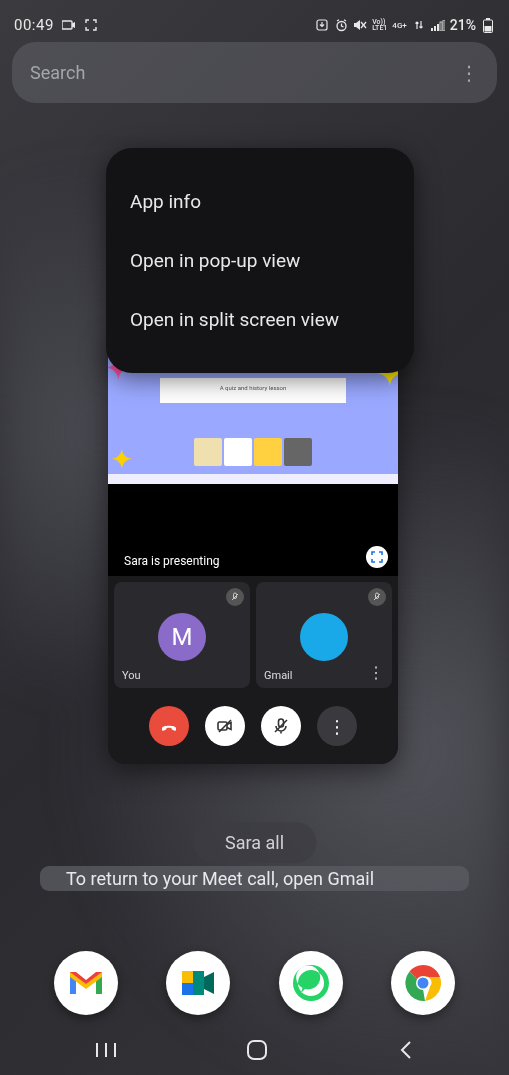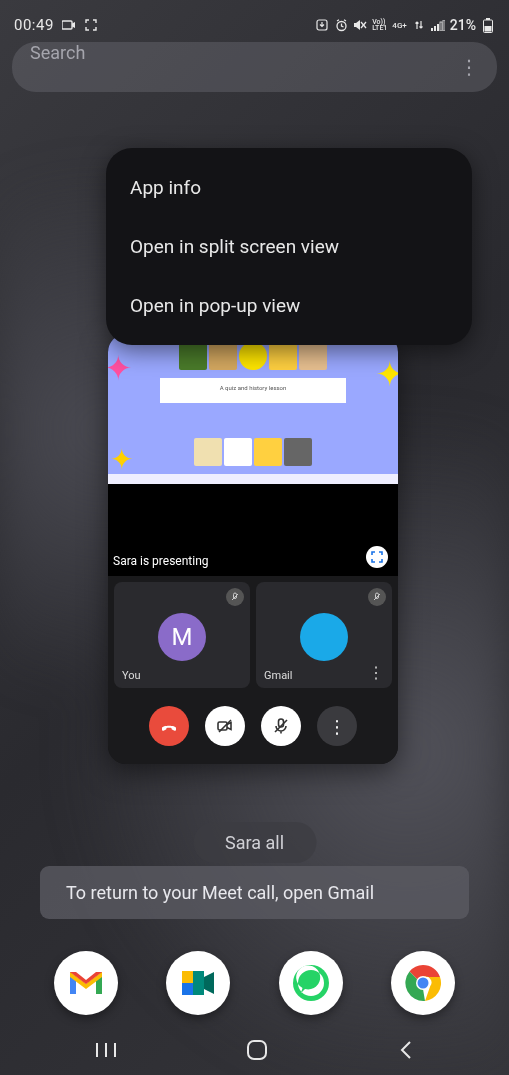--- a/index.html
+++ b/index.html
@@ -36,43 +36,43 @@
     .status-time { font-size: 15px; font-weight: 400; letter-spacing: 0.5px;}
     .st-icon { width: 14px; height: 14px; display: inline-flex; align-items: center; justify-content: center; }
     
     .search-wrap {
       position: relative;
       margin: 10px 12px 0;
     }
     .search-bar {
       background: rgba(120,120,130,0.35);
       border-radius: 24px;
-      height: 50px;
+      height: 61px;
       display: flex;
-      align-items: flex-start;
+      align-items: center;
       padding: 0 18px;
     }
     .search-placeholder { color: #a5a5ad; font-size: 18px; }
     .search-menu {
       position: absolute;
       right: 18px;
       top: 50%;
       transform: translateY(-50%);
       color: #a5a5ad;
       font-size: 20px;
     }
     
     .ctx-menu {
       position: absolute;
       top: 148px;
       left: 106px;
-      width: 366px;
+      width: 308px;
       background: #131316;
       border-radius: 26px;
-      padding: 10px 0;
+      padding: 24px 0;
       z-index: 30;
       box-shadow: 0 6px 24px rgba(0,0,0,0.5);
     }
     .ctx-item {
       padding: 18px 24px;
       font-size: 19px;
       color: #e8e8e8;
     }
     
     .app-card {
@@ -114,21 +114,21 @@
     .star { position:absolute; color:#ff50a0; font-size:34px; }
     .star1{ top:14px; left:-4px;} .star2{ top:20px; right:-6px; color:#ffe600;} .star3{ bottom:8px; left:2px; color:#ffd000; font-size:28px;}
     .slide-toolbar { height:10px; background:#eef; margin:0; }
     .present-bottom {
       flex:1;
       background:#000;
       position:relative;
     }
     .presenting-label {
       position:absolute;
-      bottom:8px; left:5px;
+      bottom:8px; left:16px;
       font-size:12px;
       color:#fff;
     }
     .expand-btn {
       position:absolute;
       bottom:8px; right:10px;
       width:22px; height:22px;
       background:#fff;
       border-radius:50%;
       display:flex; align-items:center; justify-content:center;
@@ -201,21 +201,21 @@
       font-size:18px;
       color:#d0d0d5;
     }
     
     .toast {
       position:absolute;
       top:866px;
       left:40px; right:40px;
       background:rgba(90,90,98,0.8);
       border-radius:9px;
-      padding:14px 26px;
+      padding:0 26px;
       font-size:18px;
       color:#e8e8ed;
       line-height:1.4;
     }
     
     .dock {
       position:absolute;
       bottom:60px;
       left:0; right:0;
       display:flex;
@@ -310,22 +310,22 @@
 
 <div class="search-wrap">
   <div class="search-bar">
     <span class="search-placeholder">Search</span>
   </div>
   <span class="search-menu">⋮</span>
 </div>
 
 <div class="ctx-menu">
   <div class="ctx-item">App info</div>
+  <div class="ctx-item">Open in pop-up view</div>
   <div class="ctx-item">Open in split screen view</div>
-  <div class="ctx-item">Open in pop-up view</div>
 </div>
 
 <div class="app-card">
   <div class="present-area">
     <div class="slide">
       <span class="star star1">✦</span>
       <span class="star star2">✦</span>
       <span class="star star3">✦</span>
       <div style="position:absolute;top:6px;left:48px;right:48px;">
         <div class="meme-row">

